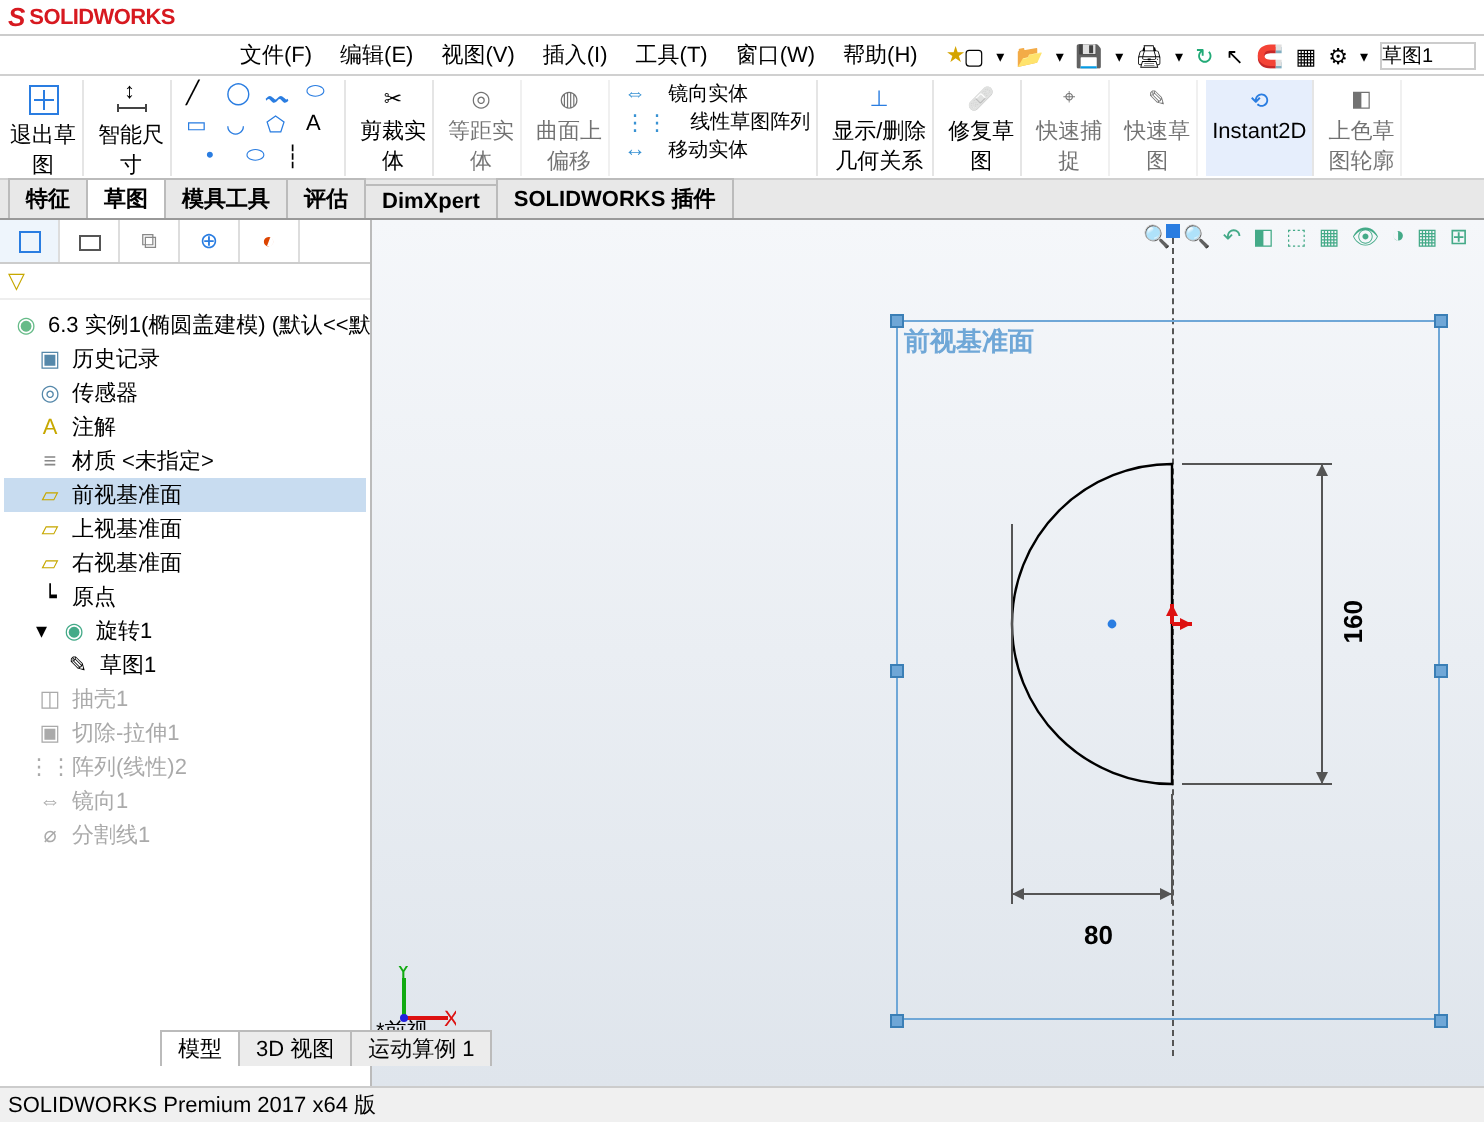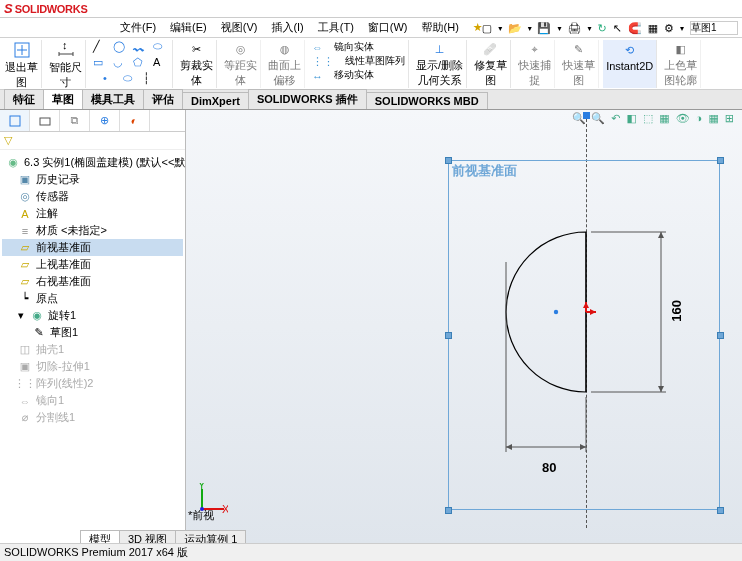--- a/index.html
+++ b/index.html
@@ -50,21 +50,21 @@
   .plane-rect  { position: absolute; top: 50px; left: 262px; width: 272px; height: 350px; border: 1.5px solid #6fa7d7; }
   .handle { position: absolute; width: 7px; height: 7px; background: #6fa7d7; border: 1px solid #3b7fb6; }
   .axis-y { position: absolute; left: 400px; top: 4px; width: 0; height: 414px; border-left: 1px dashed #555; }
 
   .triad { position: absolute; left: 10px; bottom: 28px; width: 32px; height: 32px; }
 
   .status { position: absolute; left: 0; right: 0; bottom: 0; height: 18px; background: #f0f0f0; border-top: 1px solid #ccc; display: flex; align-items: center; font-size: 11px; }
   .status .lft { padding-left: 4px; }
   .status .rgt { margin-left: auto; display: flex; gap: 18px; padding-right: 10px; }
 
-  .btabs { position: absolute; left: 80px; bottom: 13px; height: 18px; display: flex; }
+  .btabs { position: absolute; left: 80px; bottom: 28px; height: 18px; display: flex; }
   .btab  { padding: 1px 8px; background: #ececec; border: 1px solid #bbb; border-bottom: none; margin-right: -1px; font-size: 11px; cursor: pointer; }
   .btab.active { background: #fff; }
 
   svg { display: block; }
   .sketch-svg { position: absolute; left: 270px; top: 112px; }
   .vp-asterisk { position:absolute; left: 2px; bottom: 20px; font-size:11px;text-align:center; }
 </style>
 </head>
 <body>
 
@@ -184,21 +184,20 @@
   </div>
 </div>
 
 <div class="tabstrip">
   <div class="tab">特征</div>
   <div class="tab active">草图</div>
   <div class="tab">模具工具</div>
   <div class="tab">评估</div>
   <div class="tab">DimXpert</div>
   <div class="tab">SOLIDWORKS 插件</div>
-  <div class="tab">SOLIDWORKS MBD</div>
 </div>
 
 <div class="main">
 
   <div class="tree">
     <div class="tree-tabs">
       <div class="tree-tab active">
           <svg width="14" height="14">
             <rect x="2" y="2" width="10" height="10" fill="none" stroke="#2a7de1"></rect>
           </svg>

